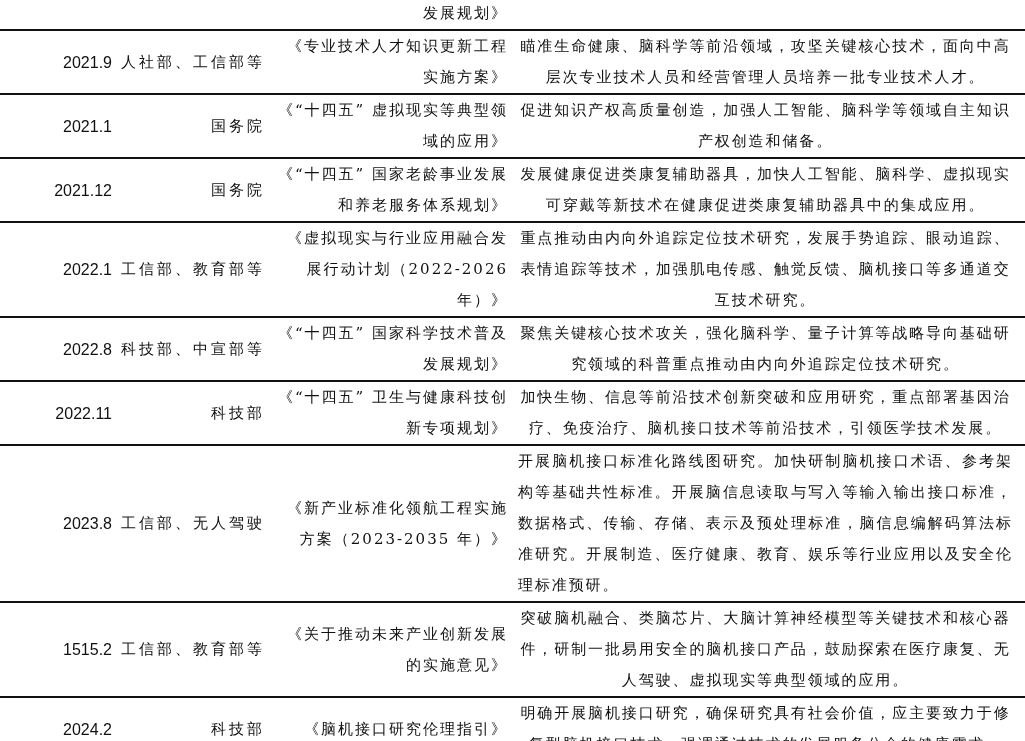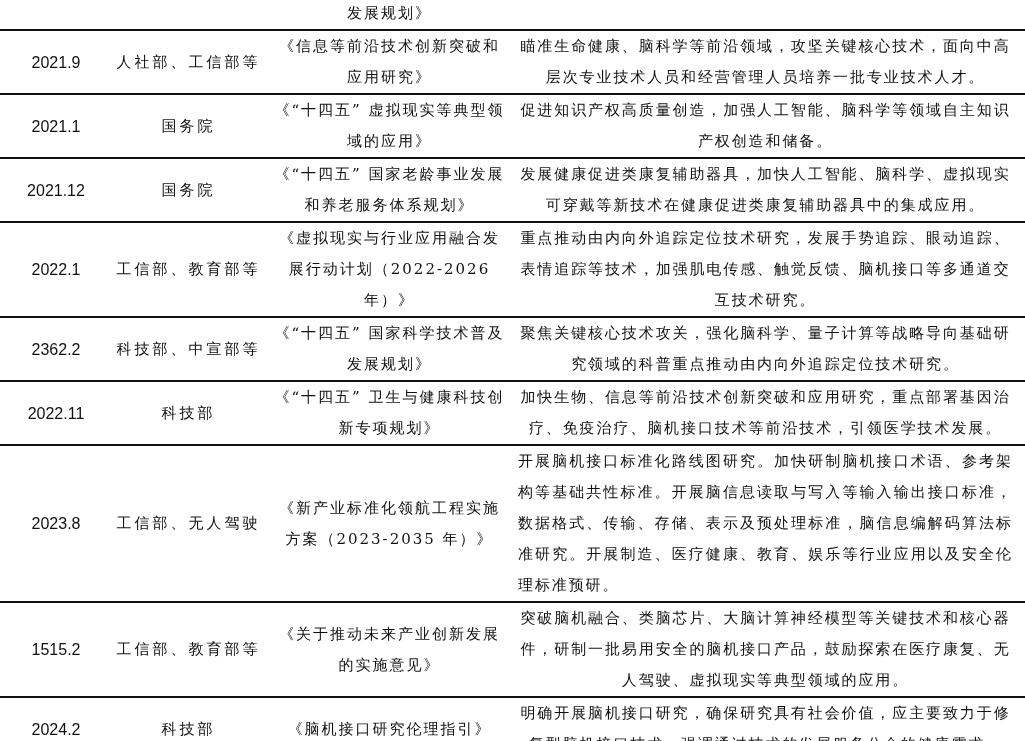--- a/index.html
+++ b/index.html
@@ -19,21 +19,21 @@
     position: absolute;
     left: 0;
     top: 0;
     width: 1025px;
     border-collapse: collapse;
     table-layout: fixed;
   }
   .policy-table td {
     padding: 0;
     vertical-align: middle;
-    text-align: center;
+    text-align: right;
     font-size: 15px;
     line-height: 31px;
     letter-spacing: 1.6px;
     border-bottom: 2px solid #111111;
     overflow: hidden;
   }
   .policy-table td.c-date {
     font-family: Liberation Sans, sans-serif;
     letter-spacing: 0;
     font-size: 16px;
@@ -75,21 +75,21 @@
   <tbody>
     <tr class="cont" style="height:30px;">
       <td class="c-date"></td>
       <td class="c-dept"></td>
       <td class="c-doc" style="line-height:26px;vertical-align:top;">发展规划》</td>
       <td class="c-content"></td>
     </tr>
     <tr style="height:62px;">
       <td class="c-date">2021.9</td>
       <td class="c-dept">人社部、工信部等</td>
-      <td class="c-doc">《信息等前沿技术创新突破和应用研究》</td>
+      <td class="c-doc">《专业技术人才知识更新工程实施方案》</td>
       <td class="c-content">瞄准生命健康、脑科学等前沿领域，攻坚关键核心技术，面向中高层次专业技术人员和经营管理人员培养一批专业技术人才。</td>
     </tr>
     <tr style="height:62px;">
       <td class="c-date">2021.1</td>
       <td class="c-dept">国务院</td>
       <td class="c-doc">《“十四五” 虚拟现实等典型领域的应用》</td>
       <td class="c-content">促进知识产权高质量创造，加强人工智能、脑科学等领域自主知识产权创造和储备。</td>
     </tr>
     <tr style="height:61px;">
       <td class="c-date">2021.12</td>
@@ -97,21 +97,21 @@
       <td class="c-doc">《“十四五” 国家老龄事业发展和养老服务体系规划》</td>
       <td class="c-content">发展健康促进类康复辅助器具，加快人工智能、脑科学、虚拟现实可穿戴等新技术在健康促进类康复辅助器具中的集成应用。</td>
     </tr>
     <tr style="height:93px;">
       <td class="c-date">2022.1</td>
       <td class="c-dept">工信部、教育部等</td>
       <td class="c-doc">《虚拟现实与行业应用融合发展行动计划（2022-2026 年）》</td>
       <td class="c-content">重点推动由内向外追踪定位技术研究，发展手势追踪、眼动追踪、表情追踪等技术，加强肌电传感、触觉反馈、脑机接口等多通道交互技术研究。</td>
     </tr>
     <tr style="height:62px;">
-      <td class="c-date">2362.2</td>
+      <td class="c-date">2022.8</td>
       <td class="c-dept">科技部、中宣部等</td>
       <td class="c-doc">《“十四五” 国家科学技术普及发展规划》</td>
       <td class="c-content">聚焦关键核心技术攻关，强化脑科学、量子计算等战略导向基础研究领域的科普重点推动由内向外追踪定位技术研究。</td>
     </tr>
     <tr style="height:62px;">
       <td class="c-date">2022.11</td>
       <td class="c-dept">科技部</td>
       <td class="c-doc">《“十四五” 卫生与健康科技创新专项规划》</td>
       <td class="c-content">加快生物、信息等前沿技术创新突破和应用研究，重点部署基因治疗、免疫治疗、脑机接口技术等前沿技术，引领医学技术发展。</td>
     </tr>

